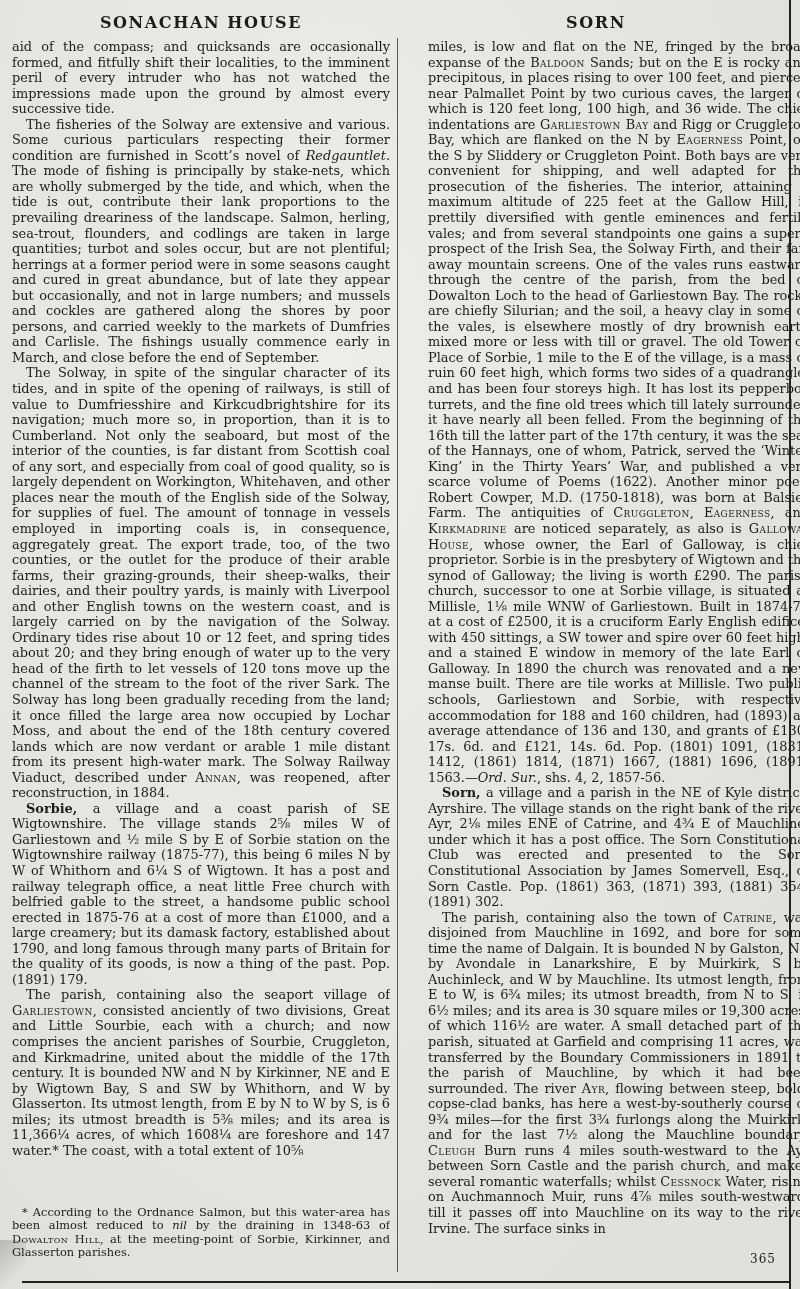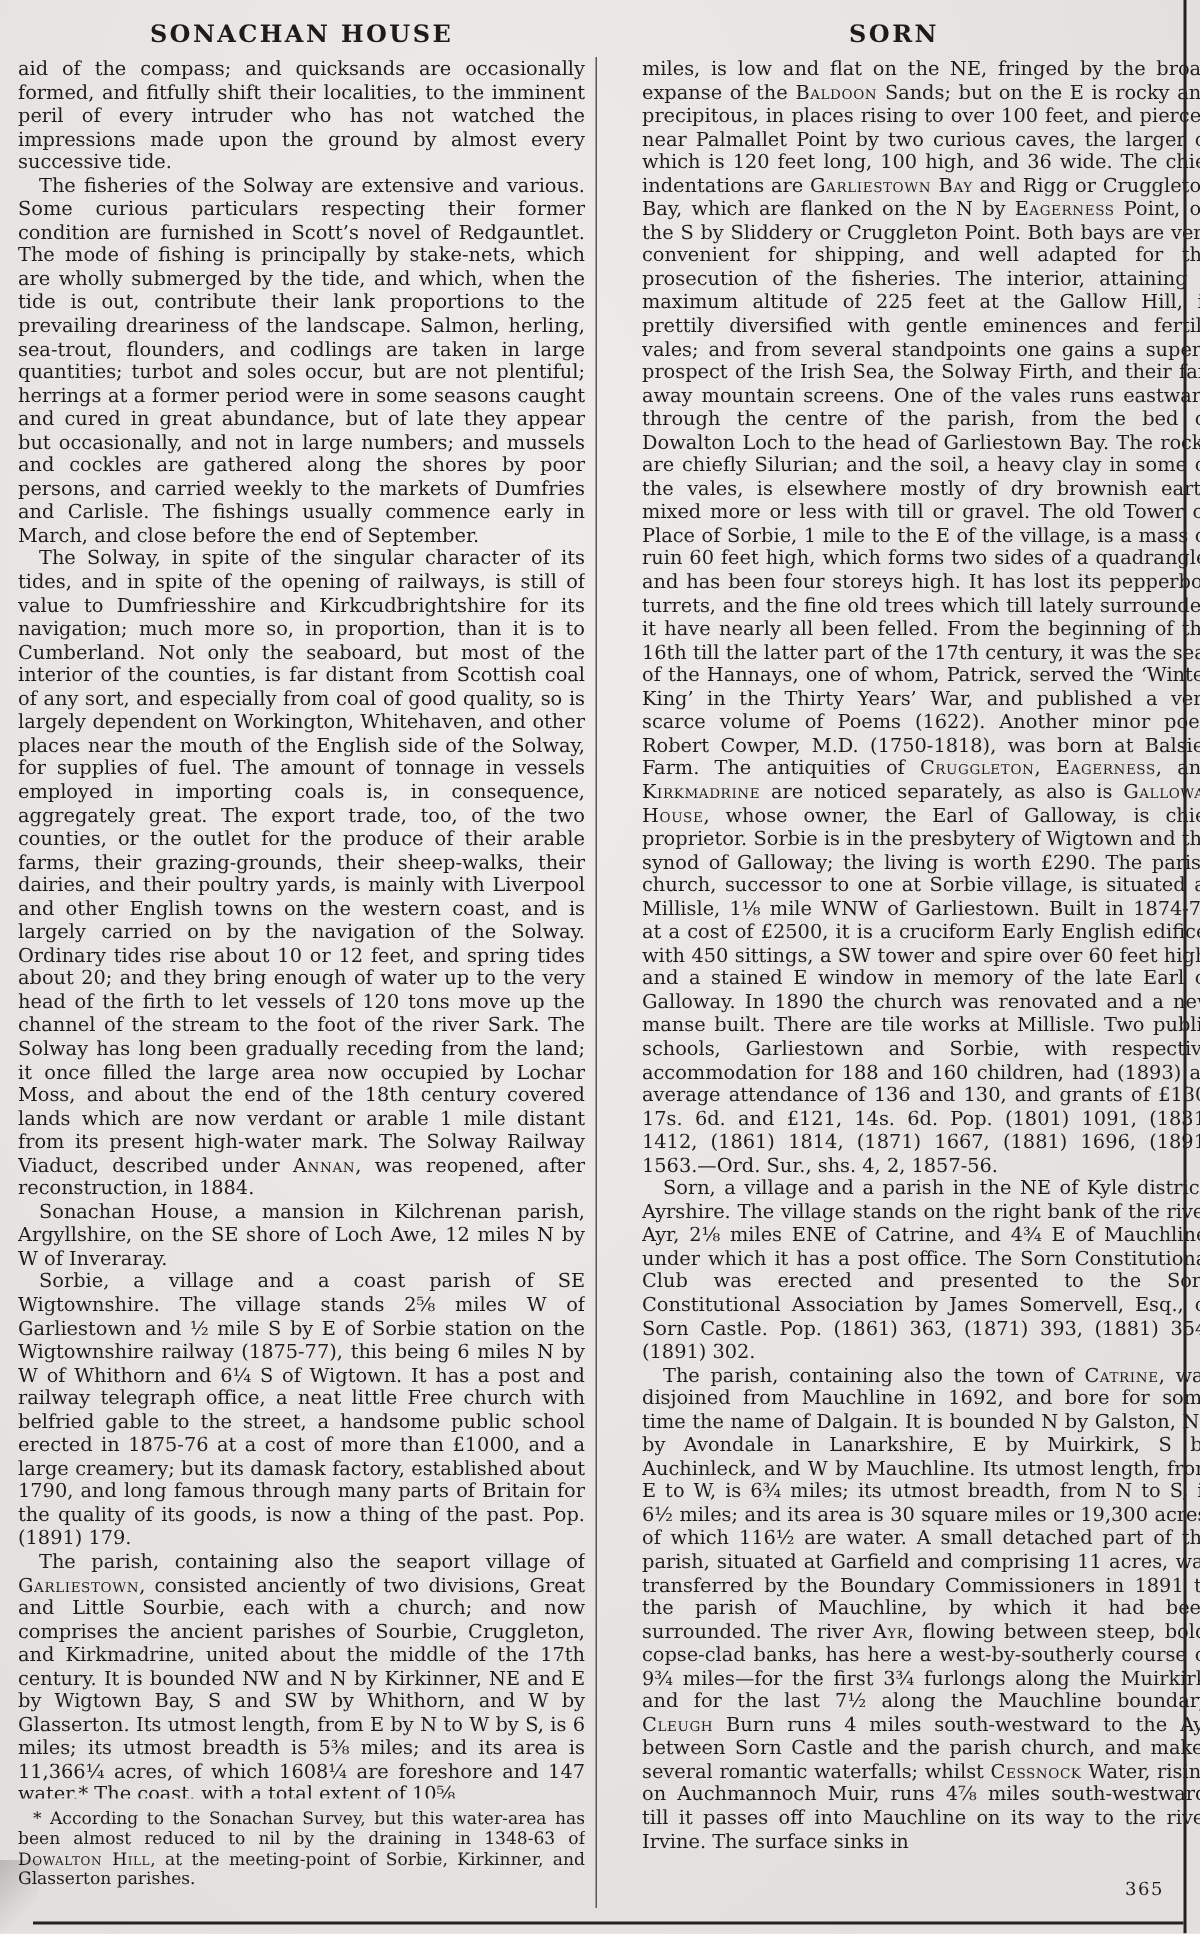--- a/index.html
+++ b/index.html
@@ -34,22 +34,22 @@
     line-height: 15.55px;
     text-align: justify;
     overflow: hidden;
   }
   .column.left  { left: 12px;  width: 378px; height: 1160px; }
   .column.right { left: 428px; width: 381px; height: 1215px; }
 
   .para { margin: 0; text-align: justify; }
   .para.indent { text-indent: 14px; }
 
-  .bd { font-weight: normal; }
-  .it { }
+  .bd { font-weight: bold; }
+  .it { font-style: italic; }
   .sc { font-variant: small-caps; letter-spacing: 0.4px; }
 
   .footnote {
     position: absolute; left: 12px; top: 1206px; width: 378px;
     font-size: 11.4px;
     line-height: 13.4px;
     text-align: justify;
     overflow: hidden;
   }
   .footnote .para.indent { text-indent: 10px; }
@@ -89,33 +89,32 @@
   <div class="col-header left">SONACHAN HOUSE</div>
 
   <div class="col-header right">SORN</div>
 
   <div class="col-divider"></div>
 
   <div class="column left">
       <p class="para"><span>aid of the compass; and quicksands are occasionally formed, and fitfully shift their localities, to the imminent peril of every intruder who has not watched the impressions made upon the ground by almost every successive tide.</span></p>
       <p class="para indent"><span>The fisheries of the Solway are extensive and various. Some curious particulars respecting their former condition are furnished in Scott’s novel of </span><span class="it">Redgauntlet</span><span>. The mode of fishing is principally by stake-nets, which are wholly submerged by the tide, and which, when the tide is out, contribute their lank proportions to the prevailing dreariness of the landscape. Salmon, herling, sea-trout, flounders, and codlings are taken in large quantities; turbot and soles occur, but are not plentiful; herrings at a former period were in some seasons caught and cured in great abundance, but of late they appear but occasionally, and not in large numbers; and mussels and cockles are gathered along the shores by poor persons, and carried weekly to the markets of Dumfries and Carlisle. The fishings usually commence early in March, and close before the end of September.</span></p>
       <p class="para indent"><span>The Solway, in spite of the singular character of its tides, and in spite of the opening of railways, is still of value to Dumfriesshire and Kirkcudbrightshire for its navigation; much more so, in proportion, than it is to Cumberland. Not only the seaboard, but most of the interior of the counties, is far distant from Scottish coal of any sort, and especially from coal of good quality, so is largely dependent on Workington, Whitehaven, and other places near the mouth of the English side of the Solway, for supplies of fuel. The amount of tonnage in vessels employed in importing coals is, in consequence, aggregately great. The export trade, too, of the two counties, or the outlet for the produce of their arable farms, their grazing-grounds, their sheep-walks, their dairies, and their poultry yards, is mainly with Liverpool and other English towns on the western coast, and is largely carried on by the navigation of the Solway. Ordinary tides rise about 10 or 12 feet, and spring tides about 20; and they bring enough of water up to the very head of the firth to let vessels of 120 tons move up the channel of the stream to the foot of the river Sark. The Solway has long been gradually receding from the land; it once filled the large area now occupied by Lochar Moss, and about the end of the 18th century covered lands which are now verdant or arable 1 mile distant from its present high-water mark. The Solway Railway Viaduct, described under </span><span class="sc">Annan</span><span>, was reopened, after reconstruction, in 1884.</span></p>
-      <p class="para indent"><span class="bd">Sonachan House,</span><span> a mansion in Kilchrenan parish, Argyllshire, on the SE shore of Loch Awe, 12 miles N by W of Inveraray.</span></p>
       <p class="para indent"><span class="bd">Sorbie,</span><span> a village and a coast parish of SE Wigtownshire. The village stands 2⅝ miles W of Garliestown and ½ mile S by E of Sorbie station on the Wigtownshire railway (1875-77), this being 6 miles N by W of Whithorn and 6¼ S of Wigtown. It has a post and railway telegraph office, a neat little Free church with belfried gable to the street, a handsome public school erected in 1875-76 at a cost of more than £1000, and a large creamery; but its damask factory, established about 1790, and long famous through many parts of Britain for the quality of its goods, is now a thing of the past. Pop. (1891) 179.</span></p>
       <p class="para indent"><span>The parish, containing also the seaport village of </span><span class="sc">Garliestown</span><span>, consisted anciently of two divisions, Great and Little Sourbie, each with a church; and now comprises the ancient parishes of Sourbie, Cruggleton, and Kirkmadrine, united about the middle of the 17th century. It is bounded NW and N by Kirkinner, NE and E by Wigtown Bay, S and SW by Whithorn, and W by Glasserton. Its utmost length, from E by N to W by S, is 6 miles; its utmost breadth is 5⅜ miles; and its area is 11,366¼ acres, of which 1608¼ are foreshore and 147 water.* The coast, with a total extent of 10⅝</span></p>
     </div>
 
   <div class="column right">
       <p class="para"><span>miles, is low and flat on the NE, fringed by the broad expanse of the </span><span class="sc">Baldoon</span><span> Sands; but on the E is rocky and precipitous, in places rising to over 100 feet, and pierced near Palmallet Point by two curious caves, the larger of which is 120 feet long, 100 high, and 36 wide. The chief indentations are </span><span class="sc">Garliestown Bay</span><span> and Rigg or Cruggleton Bay, which are flanked on the N by </span><span class="sc">Eagerness</span><span> Point, on the S by Sliddery or Cruggleton Point. Both bays are very convenient for shipping, and well adapted for the prosecution of the fisheries. The interior, attaining a maximum altitude of 225 feet at the Gallow Hill, is prettily diversified with gentle eminences and fertile vales; and from several standpoints one gains a superb prospect of the Irish Sea, the Solway Firth, and their far-away mountain screens. One of the vales runs eastward through the centre of the parish, from the bed of Dowalton Loch to the head of Garliestown Bay. The rocks are chiefly Silurian; and the soil, a heavy clay in some of the vales, is elsewhere mostly of dry brownish earth mixed more or less with till or gravel. The old Tower or Place of Sorbie, 1 mile to the E of the village, is a mass of ruin 60 feet high, which forms two sides of a quadrangle, and has been four storeys high. It has lost its pepperbox turrets, and the fine old trees which till lately surrounded it have nearly all been felled. From the beginning of the 16th till the latter part of the 17th century, it was the seat of the Hannays, one of whom, Patrick, served the ‘Winter King’ in the Thirty Years’ War, and published a very scarce volume of Poems (1622). Another minor poet, Robert Cowper, M.D. (1750-1818), was born at Balsier Farm. The antiquities of </span><span class="sc">Cruggleton</span><span>, </span><span class="sc">Eagerness</span><span>, and </span><span class="sc">Kirkmadrine</span><span> are noticed separately, as also is </span><span class="sc">Galloway House</span><span>, whose owner, the Earl of Galloway, is chief proprietor. Sorbie is in the presbytery of Wigtown and the synod of Galloway; the living is worth £290. The parish church, successor to one at Sorbie village, is situated at Millisle, 1⅛ mile WNW of Garliestown. Built in 1874-76 at a cost of £2500, it is a cruciform Early English edifice, with 450 sittings, a SW tower and spire over 60 feet high, and a stained E window in memory of the late Earl of Galloway. In 1890 the church was renovated and a new manse built. There are tile works at Millisle. Two public schools, Garliestown and Sorbie, with respective accommodation for 188 and 160 children, had (1893) an average attendance of 136 and 130, and grants of £130, 17s. 6d. and £121, 14s. 6d. Pop. (1801) 1091, (1831) 1412, (1861) 1814, (1871) 1667, (1881) 1696, (1891) 1563.—</span><span class="it">Ord. Sur.</span><span>, shs. 4, 2, 1857-56.</span></p>
       <p class="para indent"><span class="bd">Sorn,</span><span> a village and a parish in the NE of Kyle district, Ayrshire. The village stands on the right bank of the river Ayr, 2⅛ miles ENE of Catrine, and 4¾ E of Mauchline, under which it has a post office. The Sorn Constitutional Club was erected and presented to the Sorn Constitutional Association by James Somervell, Esq., of Sorn Castle. Pop. (1861) 363, (1871) 393, (1881) 354, (1891) 302.</span></p>
       <p class="para indent"><span>The parish, containing also the town of </span><span class="sc">Catrine</span><span>, was disjoined from Mauchline in 1692, and bore for some time the name of Dalgain. It is bounded N by Galston, NE by Avondale in Lanarkshire, E by Muirkirk, S by Auchinleck, and W by Mauchline. Its utmost length, from E to W, is 6¾ miles; its utmost breadth, from N to S, is 6½ miles; and its area is 30 square miles or 19,300 acres, of which 116½ are water. A small detached part of the parish, situated at Garfield and comprising 11 acres, was transferred by the Boundary Commissioners in 1891 to the parish of Mauchline, by which it had been surrounded. The river </span><span class="sc">Ayr</span><span>, flowing between steep, bold, copse-clad banks, has here a west-by-southerly course of 9¾ miles—for the first 3¾ furlongs along the Muirkirk, and for the last 7½ along the Mauchline boundary. </span><span class="sc">Cleugh</span><span> Burn runs 4 miles south-westward to the Ayr between Sorn Castle and the parish church, and makes several romantic waterfalls; whilst </span><span class="sc">Cessnock</span><span> Water, rising on Auchmannoch Muir, runs 4⅞ miles south-westward, till it passes off into Mauchline on its way to the river Irvine. The surface sinks in</span></p>
     </div>
 
   <div class="footnote">
-      <p class="para indent"><span>* According to the Sonachan Survey, but this water-area has been almost reduced to </span><span class="it">nil</span><span> by the draining in 1348-63 of </span><span class="sc">Dowalton Hill</span><span>, at the meeting-point of Sorbie, Kirkinner, and Glasserton parishes.</span></p>
+      <p class="para indent"><span>* According to the Ordnance Salmon, but this water-area has been almost reduced to </span><span class="it">nil</span><span> by the draining in 1348-63 of </span><span class="sc">Dowalton Hill</span><span>, at the meeting-point of Sorbie, Kirkinner, and Glasserton parishes.</span></p>
     </div>
 
   <div class="page-number">365</div>
 
   <div class="edge-right"></div>
   <div class="edge-bottom"></div>
   <div class="corner-shade"></div>
 
 </div>
 

